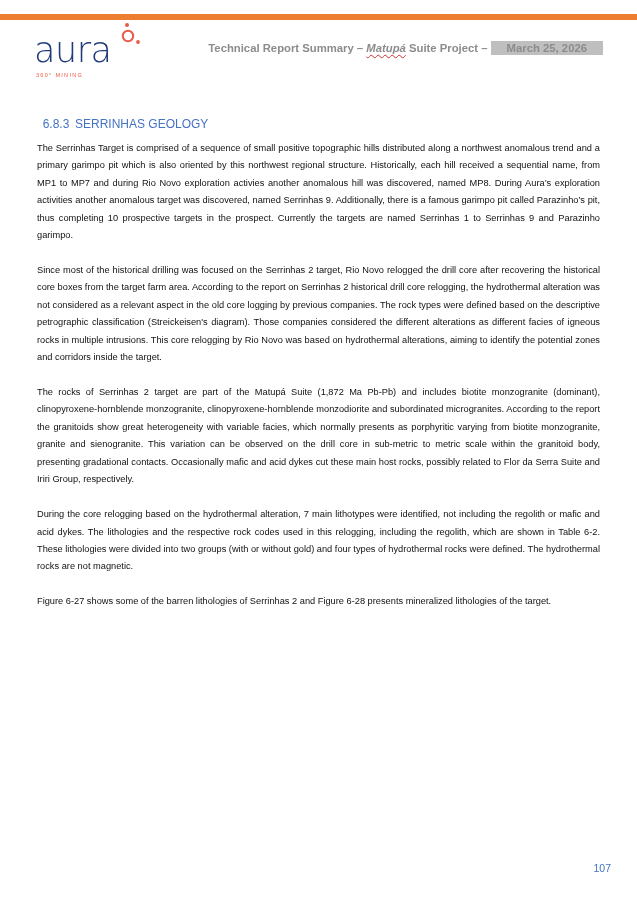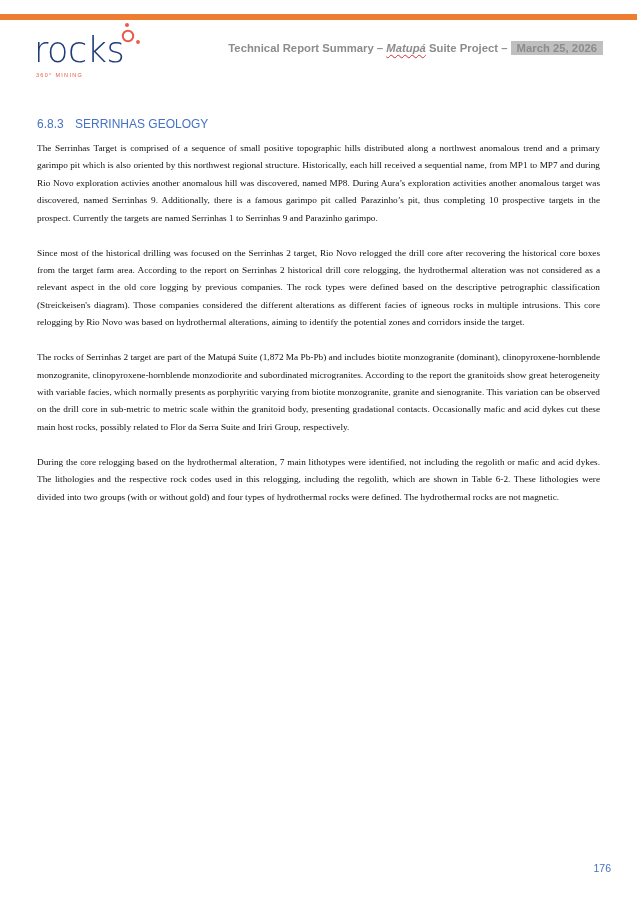--- a/index.html
+++ b/index.html
@@ -63,40 +63,40 @@
       font-weight: bold;
       white-space: nowrap;
     }
     .header-text .underlined {
       text-decoration: underline wavy #d03030;
       text-decoration-thickness: 1px;
       text-underline-offset: 2px;
       font-style: italic;
     }
     .header-text .highlight {
-      padding: 1px 6px;
+      padding: 1px 16px;
     }
     .section-heading {
       position: absolute;
       left: 37px;
       top: 117px;
       font-family: "Liberation Sans", sans-serif;
       font-size: 12px;
       white-space: nowrap;
     }
     .section-heading .num {
       display: inline-block;
       width: 38px;
     }
     .body-text {
       position: absolute;
       left: 37px;
       top: 140px;
       width: 563px;
-      font-family: Liberation Serif, serif;
+      font-family: Liberation Sans, sans-serif;
       font-size: 9.25px;
       line-height: 17.4px;
       color: #111111;
     }
     .body-text p {
       margin: 0 0 17.6px 0;
       text-align: justify;
     }
     .page-number {
       position: absolute;
@@ -105,37 +105,38 @@
       font-family: "Liberation Sans", sans-serif;
       font-size: 10.5px;
     }
   </style>
 </head>
 <body>
 
 <div class="top-bar" style="background:#ED7D31;"></div>
 
 <div class="logo">
-  <span class="logo-word" style="color:#1F3B7A;">rocks</span>
+  <span class="logo-word" style="color:#1F3B7A;">aura</span>
   <svg class="logo-mark" viewBox="0 0 24 24">
     <circle cx="8" cy="3" r="2" fill="#EB5A46"></circle>
     <circle cx="9" cy="14" r="5.2" fill="none" stroke="#EB5A46" stroke-width="2"></circle>
     <circle cx="19" cy="20" r="1.9" fill="#EB5A46"></circle>
   </svg>
   <span class="logo-sub" style="color:#EB5A46;">360° MINING</span>
 </div>
 
 <div class="header-text" style="color:#8C8C8C;">
   <span>Technical Report Summary – </span><span class="underlined">Matupá</span><span> Suite Project – </span><span class="highlight" style="background:#BFBFBF;">March 25, 2026</span>
 </div>
 
-<div class="section-heading" style="color:#4472C4;">
+<div class="section-heading" style="color:#4472C4;text-align:center;">
   <span class="num">6.8.3</span><span>SERRINHAS GEOLOGY</span>
 </div>
 
 <div class="body-text">
   <p>The Serrinhas Target is comprised of a sequence of small positive topographic hills distributed along a northwest anomalous trend and a primary garimpo pit which is also oriented by this northwest regional structure. Historically, each hill received a sequential name, from MP1 to MP7 and during Rio Novo exploration activies another anomalous hill was discovered, named MP8. During Aura’s exploration activities another anomalous target was discovered, named Serrinhas 9. Additionally, there is a famous garimpo pit called Parazinho’s pit, thus completing 10 prospective targets in the prospect. Currently the targets are named Serrinhas 1 to Serrinhas 9 and Parazinho garimpo.</p>
   <p>Since most of the historical drilling was focused on the Serrinhas 2 target, Rio Novo relogged the drill core after recovering the historical core boxes from the target farm area. According to the report on Serrinhas 2 historical drill core relogging, the hydrothermal alteration was not considered as a relevant aspect in the old core logging by previous companies. The rock types were defined based on the descriptive petrographic classification (Streickeisen's diagram). Those companies considered the different alterations as different facies of igneous rocks in multiple intrusions. This core relogging by Rio Novo was based on hydrothermal alterations, aiming to identify the potential zones and corridors inside the target.</p>
   <p>The rocks of Serrinhas 2 target are part of the Matupá Suite (1,872 Ma Pb-Pb) and includes biotite monzogranite (dominant), clinopyroxene-hornblende monzogranite, clinopyroxene-hornblende monzodiorite and subordinated microgranites. According to the report the granitoids show great heterogeneity with variable facies, which normally presents as porphyritic varying from biotite monzogranite, granite and sienogranite. This variation can be observed on the drill core in sub-metric to metric scale within the granitoid body, presenting gradational contacts. Occasionally mafic and acid dykes cut these main host rocks, possibly related to Flor da Serra Suite and Iriri Group, respectively.</p>
   <p>During the core relogging based on the hydrothermal alteration, 7 main lithotypes were identified, not including the regolith or mafic and acid dykes. The lithologies and the respective rock codes used in this relogging, including the regolith, which are shown in Table 6-2. These lithologies were divided into two groups (with or without gold) and four types of hydrothermal rocks were defined. The hydrothermal rocks are not magnetic.</p>
+  <p>Figure 6-27 shows some of the barren lithologies of Serrinhas 2 and Figure 6-28 presents mineralized lithologies of the target.</p>
 </div>
 
-<div class="page-number" style="color:#4472C4;">176</div>
+<div class="page-number" style="color:#4472C4;">107</div>
 
 </body></html>

